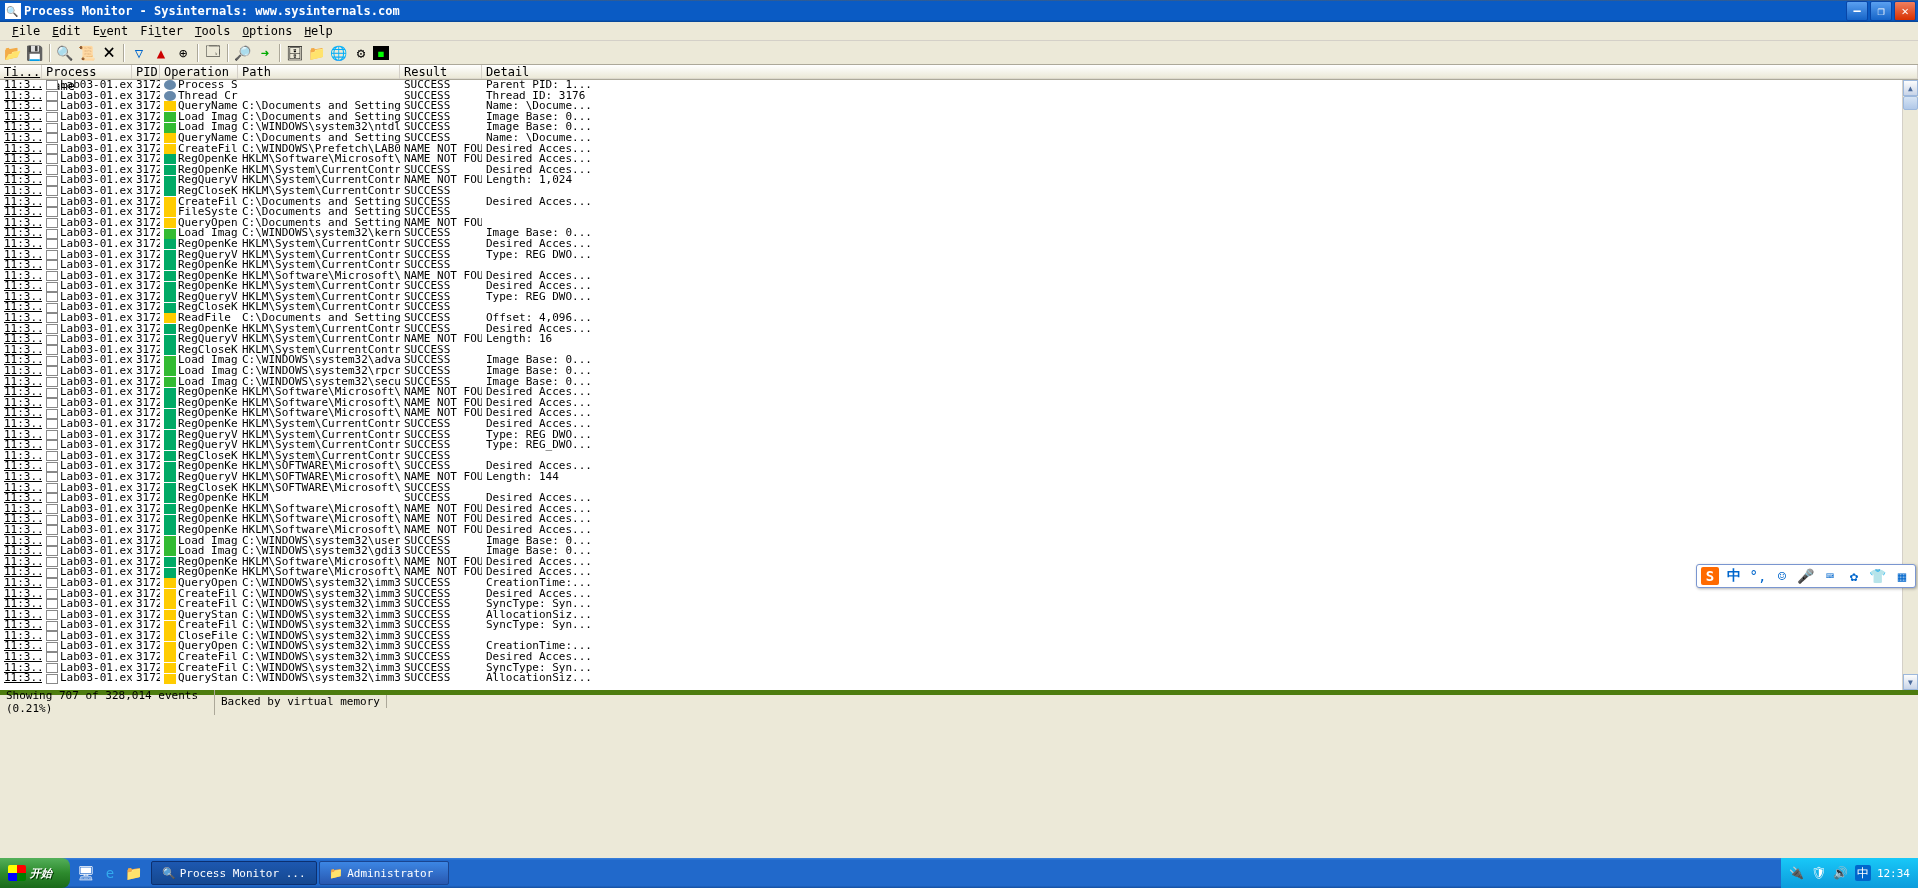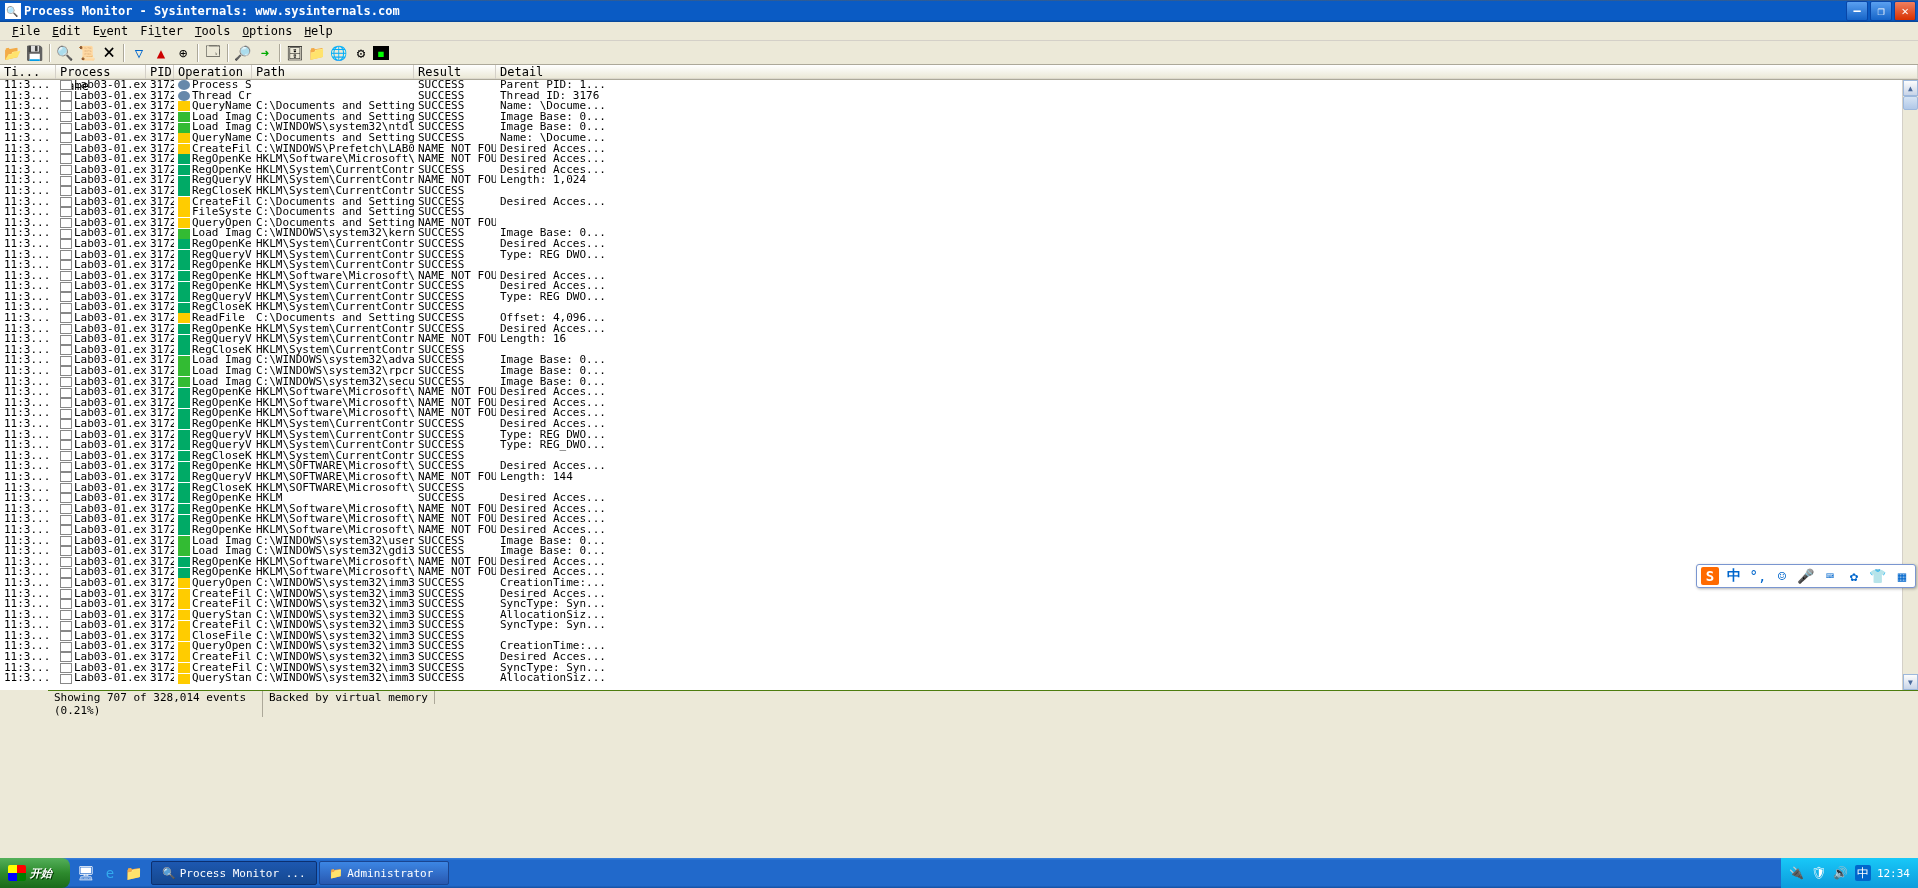--- a/index.html
+++ b/index.html
@@ -17,21 +17,21 @@
 .menubar span { padding:1px 6px; font-family:"SimSun",monospace; font-size:12px; }
 .menubar span u { text-decoration:underline; }
 
 .toolbar { height:24px; background:#ece9d8; display:flex; align-items:center; padding:2px; border-bottom:1px solid #aca899; }
 .tb-btn { width:20px; height:20px; margin:0 1px; display:flex; align-items:center; justify-content:center; font-size:14px; }
 .tb-sep { width:2px; height:18px; border-left:1px solid #aca899; border-right:1px solid #fff; margin:0 3px; }
 
 .table-wrap { height:625px; background:#fff; overflow:hidden; position:relative; }
 .thead { display:flex; background:linear-gradient(#fff,#ece9d8 90%,#d4d0c8); border-bottom:1px solid #aca899; height:15px; }
 .thead div { border-right:1px solid #d4d0c8; padding:0 4px; font-family:"SimSun",monospace; font-size:12px; }
-.c-time { width:56px; }
+.c-time { width:42px;text-decoration:underline; }
 .c-proc { width:90px; }
 .c-pid { width:28px; text-align:left; }
 .c-op { width:78px; }
 .c-path { width:162px; }
 .c-res { width:82px; }
 .c-det { flex:1; }
 
 .tbody { overflow-y:scroll; height:610px; }
 .row { display:flex; height:10.6px; font-family:"SimSun",monospace; font-size:12px; line-height:10.6px; white-space:nowrap; }
 .row>div { padding:0 4px; overflow:hidden; }
@@ -40,21 +40,21 @@
 .i-box { background:#fff; border:1px solid #888; }
 .i-gear { background:#68a; border-radius:50%; }
 .i-reg { background:#0a6; }
 .i-file { background:#fc0; }
 .i-load { background:#3b3; }
 
 .scrollbar { position:absolute; right:0; top:15px; bottom:0; width:16px; background:#ece9d8; border-left:1px solid #d4d0c8; }
 .sb-btn { height:16px; background:linear-gradient(#fdfdfd,#c8d4e8); border:1px solid #9db8dc; display:flex; align-items:center; justify-content:center; font-size:8px; color:#4a6a9c; }
 .sb-thumb { height:14px; background:linear-gradient(#d6e4f4,#b0c8e8); border:1px solid #9db8dc; border-radius:2px; margin-top:0; }
 
-.statusbar { height:18px; background:#ece9d8; display:flex; align-items:flex-start; border-top:1px solid #4d7c0f; font-family:"SimSun",monospace; font-size:12px;margin-left:48px; }
+.statusbar { height:18px; background:#ece9d8; display:flex; align-items:center; border-top:5px solid #4d7c0f; font-family:"SimSun",monospace; font-size:12px; }
 .statusbar div { padding:0 6px; border-right:1px solid #aca899; }
 
 .taskbar { position:absolute; bottom:0; left:0; right:0; height:30px; background:linear-gradient(to bottom,#3a81dd 0%,#2169cb 8%,#2169cb 92%,#1650a0 100%); display:flex; align-items:center; }
 .start { height:30px; padding:0 18px 0 8px; background:linear-gradient(to bottom,#54b05a 0%,#2d8a2d 50%,#1a6a1a 100%); border-radius:0 8px 8px 0; display:flex; align-items:center; color:#fff; font-weight:bold; font-style:italic; font-size:15px; text-shadow:1px 1px #003300; }
 .start .flag { width:18px; height:16px; margin-right:4px; background:conic-gradient(red 0 25%, green 0 50%, blue 0 75%, yellow 0); border-radius:2px; }
 .ql { display:flex; padding:0 6px; gap:4px; }
 .ql div { width:20px; height:22px; display:flex; align-items:center; justify-content:center; font-size:14px; color:#fff; }
 .task { height:24px; padding:0 10px; margin:0 1px; background:linear-gradient(#3c86e4,#2858b0); border:1px solid #1a4590; border-radius:2px; display:flex; align-items:center; color:#fff; gap:4px; min-width:130px; }
 .task.active { background:linear-gradient(#1d58b0,#154890); border-color:#0c3070; }
 .tray { margin-left:auto; height:30px; background:linear-gradient(#18c8f8,#0d9cdc); display:flex; align-items:center; padding:0 8px; gap:6px; color:#fff; }

